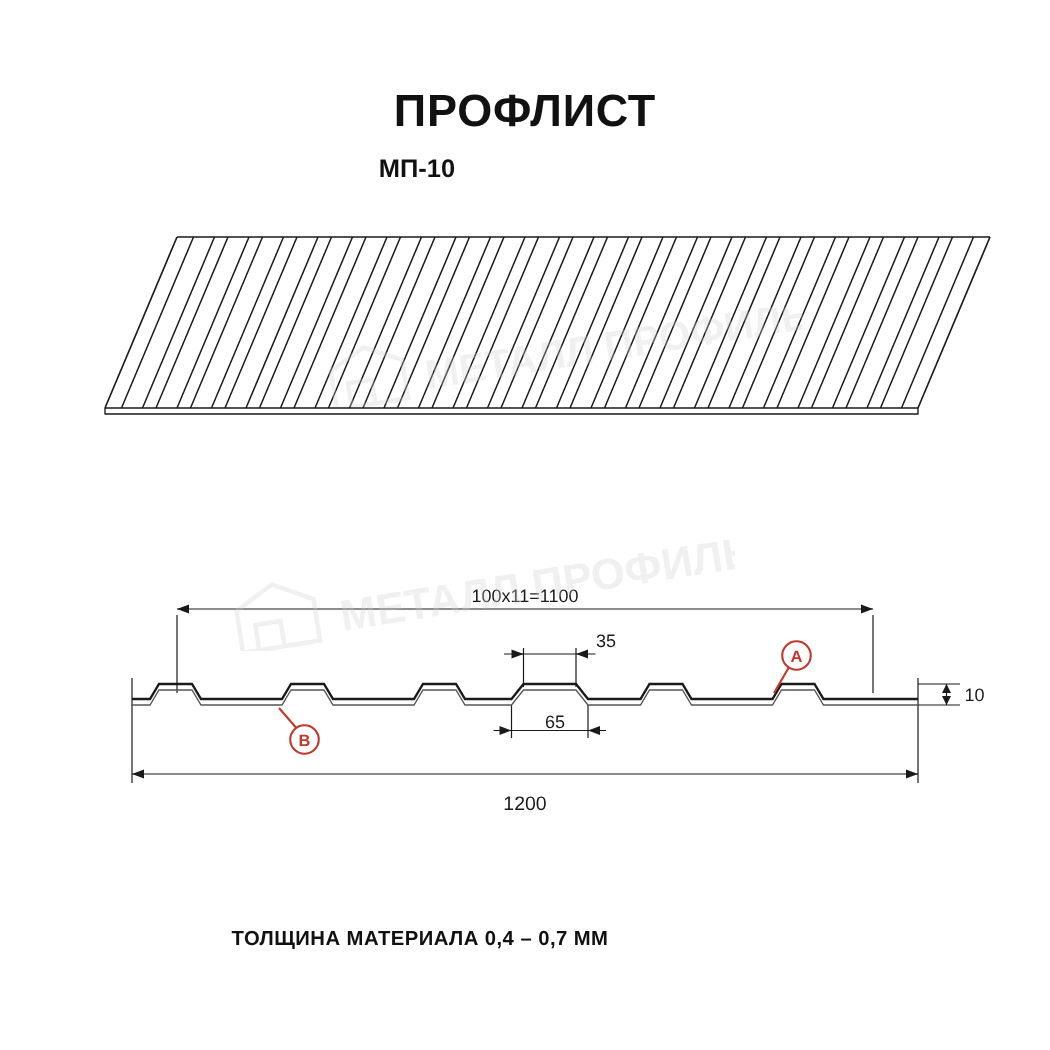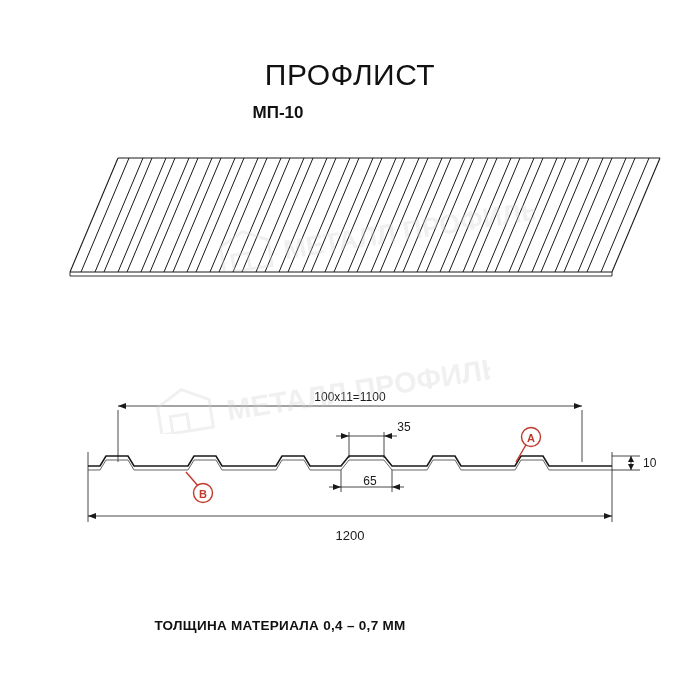--- a/index.html
+++ b/index.html
@@ -20,21 +20,21 @@
     width: 700px;
     height: 700px;
   }
   .title {
     position: absolute;
     top: 58px;
     left: 0;
     width: 700px;
     text-align: center;
     font-size: 30px;
-    font-weight: normal;
+    font-weight: bold;
     letter-spacing: 0.5px;
     color: #111111;
   }
   .subtitle {
     position: absolute;
     top: 103px;
     left: 0;
     width: 556px;
     text-align: center;
     font-size: 17px;

